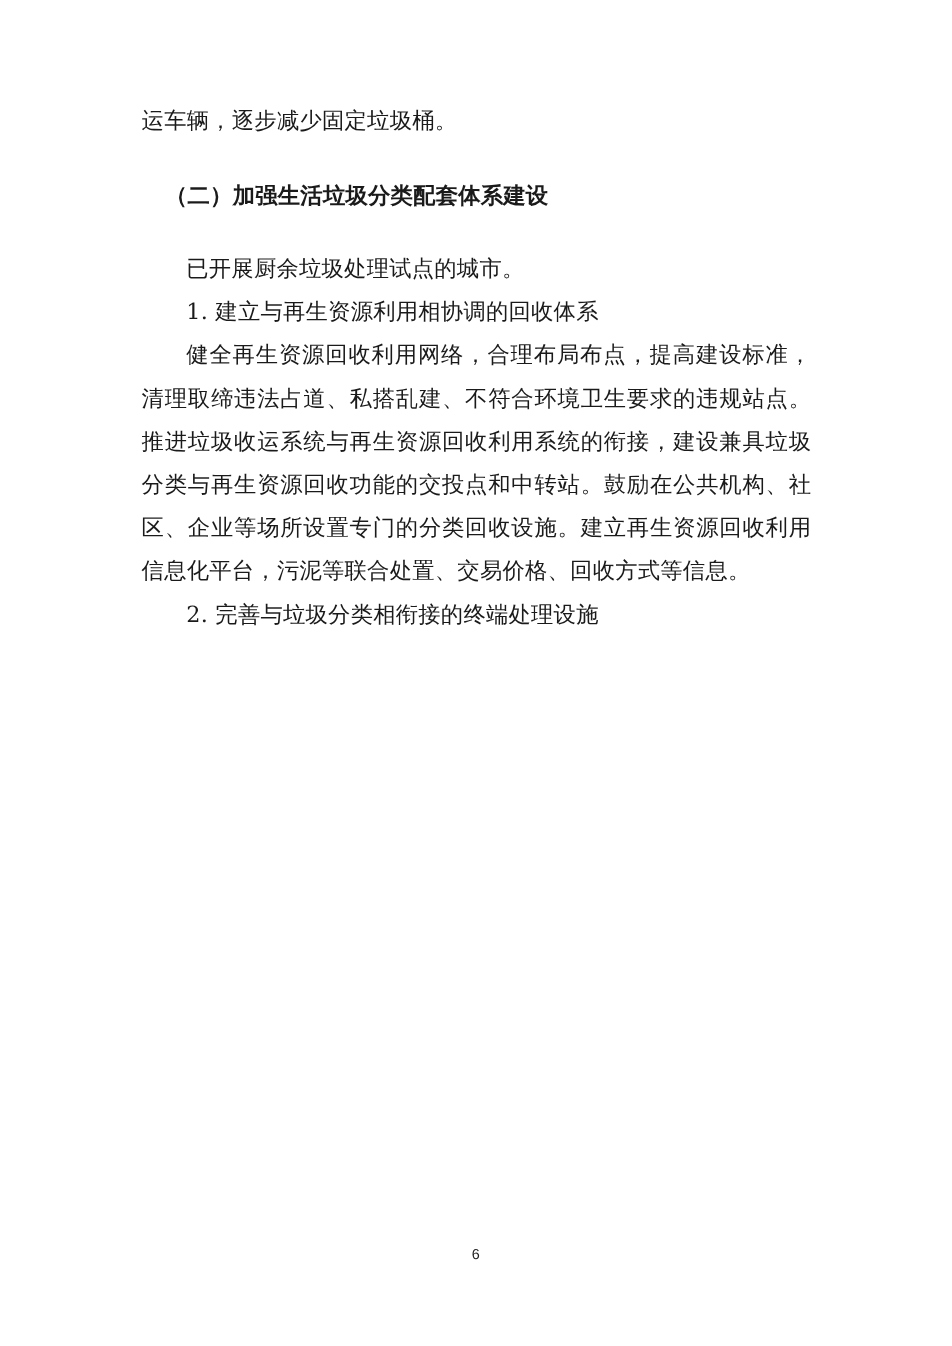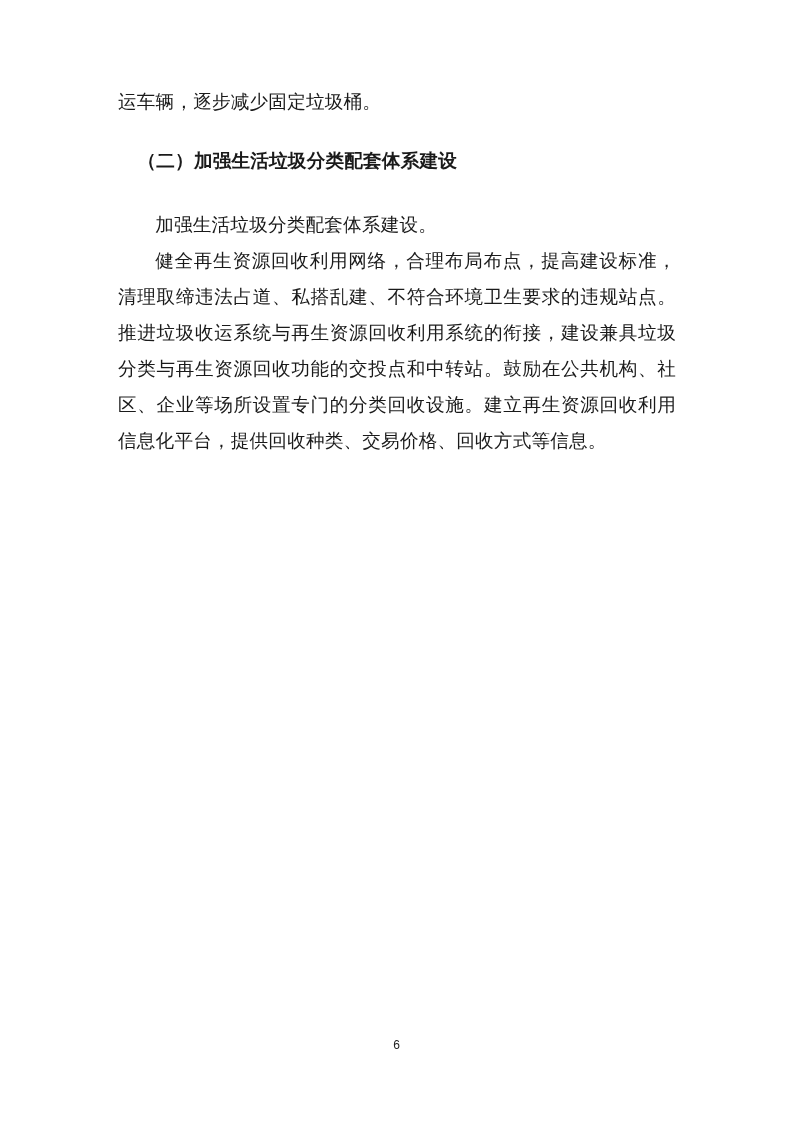--- a/index.html
+++ b/index.html
@@ -11,32 +11,34 @@
     .page { position: absolute; left: 0; top: 0; width: 793px; height: 1122px; background: #fff; }
     .body-text {
       position: absolute; left: 118px; top: 84px; width: 558px;
       font-size: 18.6px; line-height: 36px; text-align: justify;
       letter-spacing: 0.2px;
     }
     .para { margin: 0; text-indent: 2em; text-align: justify; text-align-last: left; }
     .para.cont { text-indent: 0; }
     .heading {
       margin: 25px 0 26px 0; text-indent: 1.05em;
-      font-family: Liberation Mono, monospace;
+      font-family: Liberation Sans, sans-serif;
       font-weight: bold; font-size: 18.6px;
     }
     .page-number {
       position: absolute; left: 0; width: 793px; top: 1038px; text-align: center;
       font-family: "Liberation Sans", sans-serif; font-size: 12px; color: #222;
     }
   </style>
 </head>
 <body>
 
 <div class="page">
   <div class="body-text">
     <p class="para cont">运车辆，逐步减少固定垃圾桶。</p>
     <p class="para heading">（二）加强生活垃圾分类配套体系建设</p>
-    <p class="para">加强生活垃圾分类配套体系建设。</p>
-    <p class="para">健全再生资源回收利用网络，合理布局布点，提高建设标准，清理取缔违法占道、私搭乱建、不符合环境卫生要求的违规站点。推进垃圾收运系统与再生资源回收利用系统的衔接，建设兼具垃圾分类与再生资源回收功能的交投点和中转站。鼓励在公共机构、社区、企业等场所设置专门的分类回收设施。建立再生资源回收利用信息化平台，提供回收种类、交易价格、回收方式等信息。</p>
+    <p class="para">已开展厨余垃圾处理试点的城市。</p>
+    <p class="para">1. 建立与再生资源利用相协调的回收体系</p>
+    <p class="para">健全再生资源回收利用网络，合理布局布点，提高建设标准，清理取缔违法占道、私搭乱建、不符合环境卫生要求的违规站点。推进垃圾收运系统与再生资源回收利用系统的衔接，建设兼具垃圾分类与再生资源回收功能的交投点和中转站。鼓励在公共机构、社区、企业等场所设置专门的分类回收设施。建立再生资源回收利用信息化平台，污泥等联合处置、交易价格、回收方式等信息。</p>
+    <p class="para">2. 完善与垃圾分类相衔接的终端处理设施</p>
   </div>
   <div class="page-number">6</div>
 </div>
 
 </body></html>

